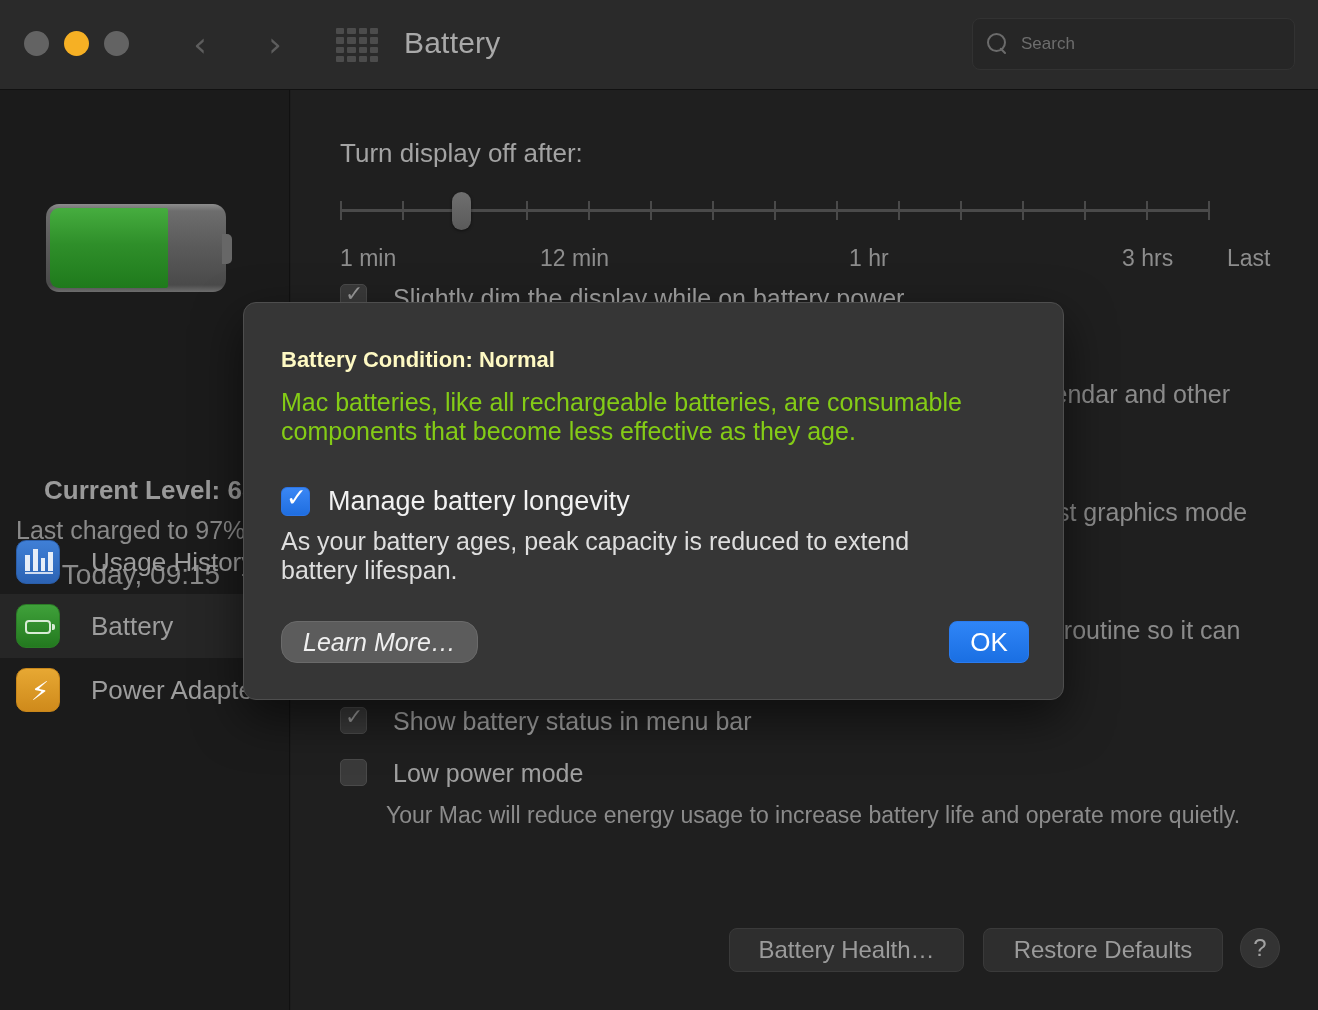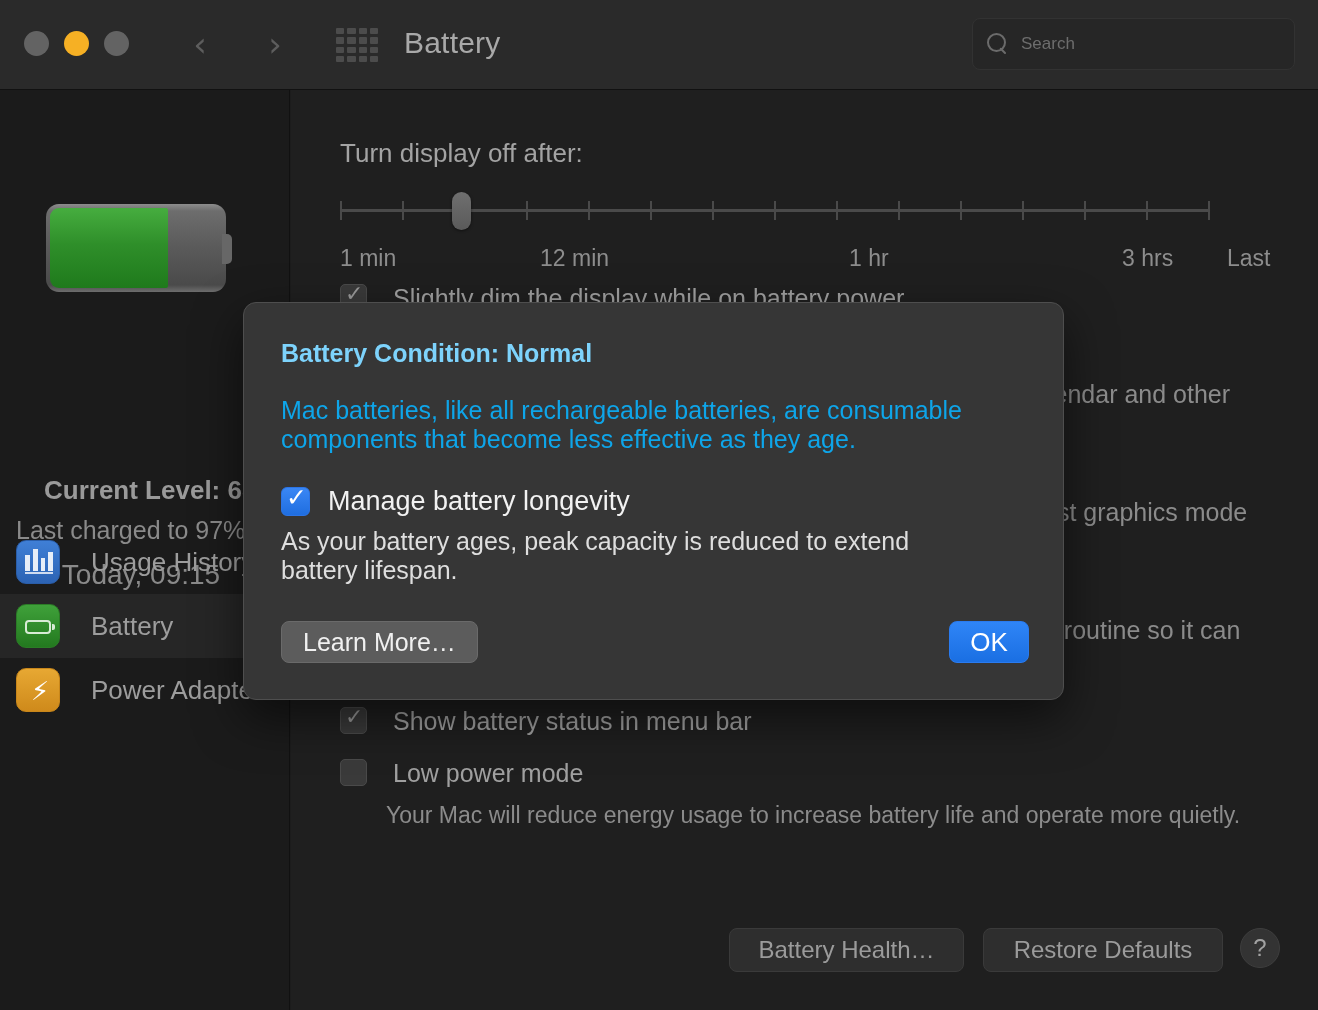--- a/index.html
+++ b/index.html
@@ -420,34 +420,33 @@
     top: 302px; left: 243px;
     width: 821px;
     height: 398px;
     background: #363636;
     border: 1px solid #4e4e4e;
     border-radius: 13px;
     box-shadow: 0 18px 48px rgba(0,0,0,.55);
   }
   .sheet-title {
     position: absolute;
-    top: 36px; left: 37px;
-    font-size: 25px;
+    top: 44px; left: 37px;
+    font-size: 22px;
     font-weight: bold;
-    color: #7dd3fc;
+    color: #fef9c3;
     white-space: nowrap;
   }
   .sheet-body {
     position: absolute;
     top: 85px; left: 37px;
     width: 700px;
     font-size: 25px;
-    color: #0ea5e9;
+    color: #84cc16;
     line-height: 1.17;
-    margin-top: 8px;
   }
   .sheet-check {
     position: absolute;
     top: 183px; left: 37px;
     display: flex;
     align-items: center;
     gap: 18px;
   }
   .cbox-blue {
     width: 29px; height: 29px;
@@ -477,27 +476,28 @@
     width: 640px;
     font-size: 25px;
     color: #dedede;
     line-height: 1.16;
   }
   .learn-btn {
     position: absolute;
     top: 318px; left: 37px;
     height: 42px;
     padding: 0 21px;
-    border-radius: 8px;
+    border-radius: 16px;
     background: #5c5c5c;
     border: 1px solid #6a6a6a;
     color: #f0f0f0;
     font-size: 25px;
     display: flex; align-items: center; justify-content: center;
     white-space: nowrap;
+    font-style: italic;
   }
   .ok-btn {
     position: absolute;
     top: 318px; left: 705px;
     width: 80px; height: 42px;
     border-radius: 8px;
     background: linear-gradient(180deg,#2f85f7 0%,#1a6fe3 100%);
     border: 1px solid #2a7bef;
     color: #fff;
     font-size: 26px;

